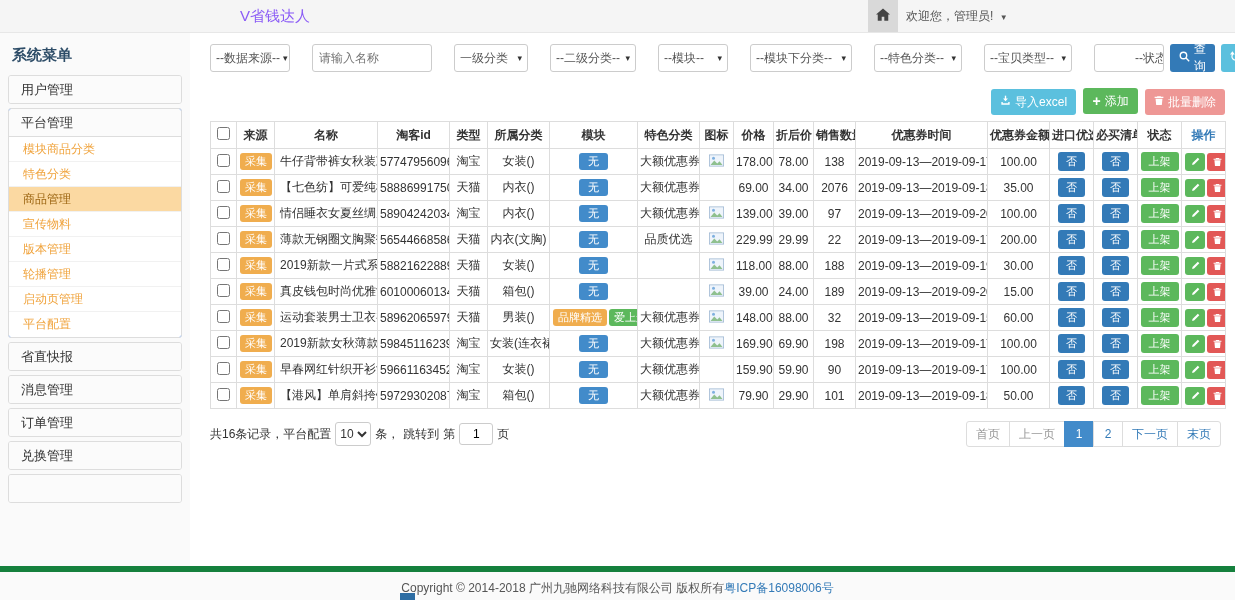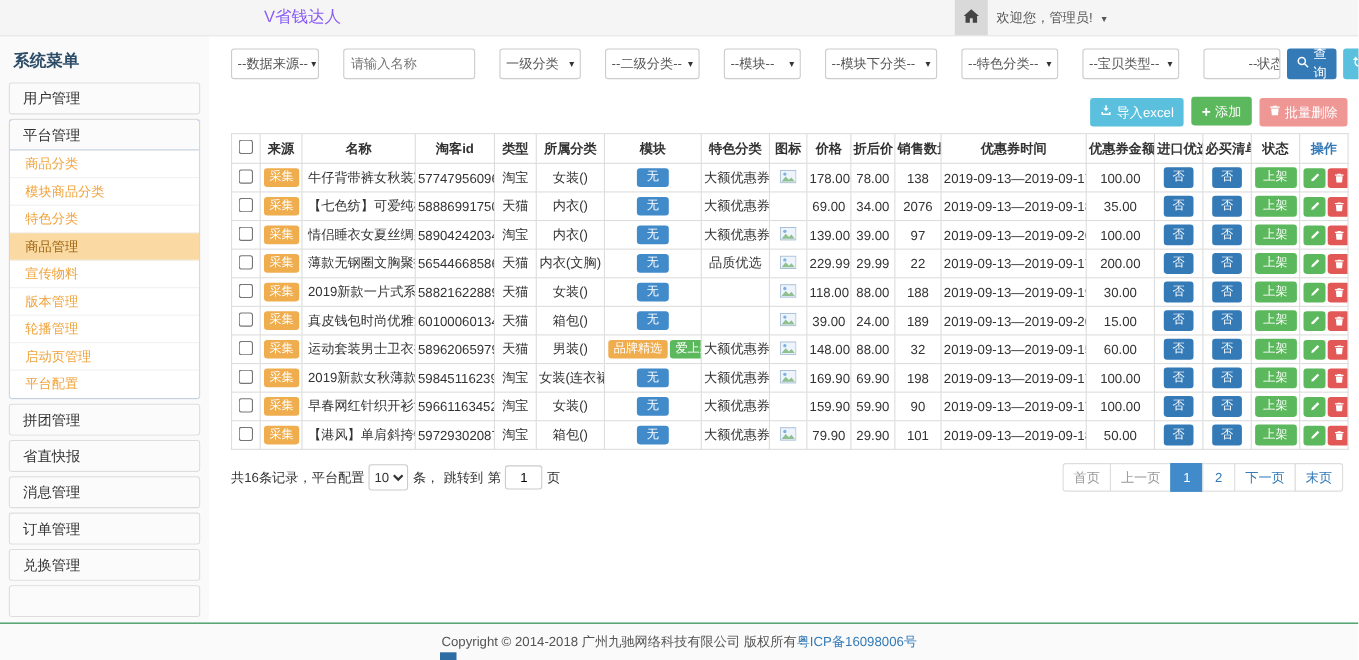--- a/index.html
+++ b/index.html
@@ -76,21 +76,21 @@
   .pageinfo { display:flex; align-items:center; gap:4px; }
   .page-select { height:24px; border:1px solid #ccc; border-radius:3px; font-size:12px; color:#333; background:#fff; }
   .page-input { width:34px; height:22px; border:1px solid #ccc; border-radius:3px; text-align:center; font-size:12px; }
   .pager { display:flex; margin-right:4px; }
   .pg { min-width:30px; padding:0 9px; height:26px; line-height:24px; border:1px solid #ddd; margin-left:-1px; text-align:center; color:#337ab7; background:#fff; cursor:pointer; }
   .pg.disabled { color:#999; cursor:default; }
   .pg.active { background:#428bca; color:#fff; border-color:#428bca; }
   .pg:first-child { border-radius:3px 0 0 3px; margin-left:0; }
   .pg:last-child { border-radius:0 3px 3px 0; }
 
-  .footer { position:absolute; left:0; right:0; bottom:0; height:34px; background:#fafafa; border-top:1px solid #15803d; text-align:center; font-size:12px; color:#555; line-height:33px; z-index:20; }
+  .footer { position:absolute; left:0; right:0; bottom:0; height:34px; background:#fafafa; border-top:6px solid #15803d; text-align:center; font-size:12px; color:#555; line-height:33px; z-index:20; }
   .footer a { color:#337ab7; text-decoration:none; }
   .artifact { position:absolute; left:400px; bottom:0; width:15px; height:7px; background:#2d6da3; z-index:40; }
 </style>
 </head>
 <body>
 
 <div class="topbar">
   <div class="brand">V省钱达人</div>
   <div class="home-box">
     <span>
@@ -107,33 +107,29 @@
 
 <div class="sidebar">
   <div class="sidebar-title">系统菜单</div>
   <div id="sidebar-menu">
       <div class="panel">
         <div class="panel-head">用户管理</div>
       </div>
       <div class="panel">
         <div class="panel-head">平台管理</div>
         <div class="submenu">
-          <div class="submenu-item">商品分类</div>
           <div class="submenu-item">模块商品分类</div>
           <div class="submenu-item">特色分类</div>
           <div class="submenu-item active">商品管理</div>
           <div class="submenu-item">宣传物料</div>
           <div class="submenu-item">版本管理</div>
           <div class="submenu-item">轮播管理</div>
           <div class="submenu-item">启动页管理</div>
           <div class="submenu-item">平台配置</div>
         </div>
-      </div>
-      <div class="panel">
-        <div class="panel-head">拼团管理</div>
       </div>
       <div class="panel">
         <div class="panel-head">省直快报</div>
       </div>
       <div class="panel">
         <div class="panel-head">消息管理</div>
       </div>
       <div class="panel">
         <div class="panel-head">订单管理</div>
       </div>

